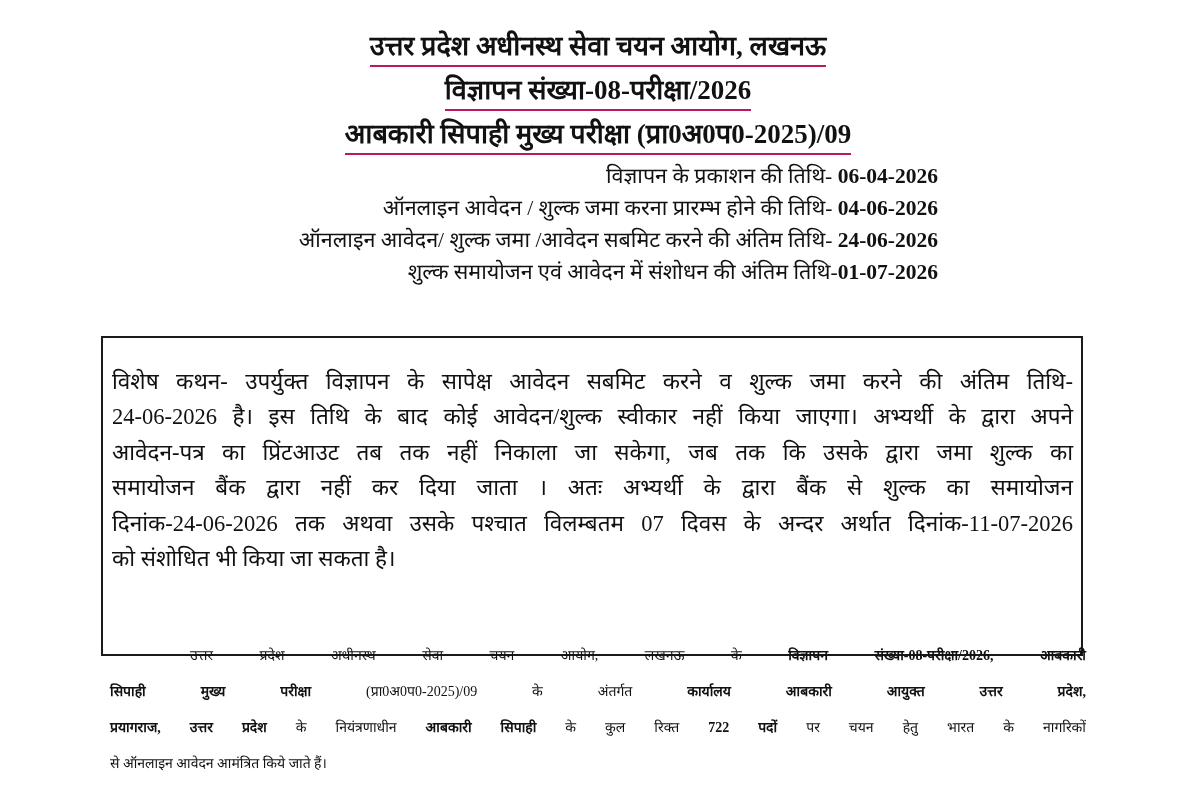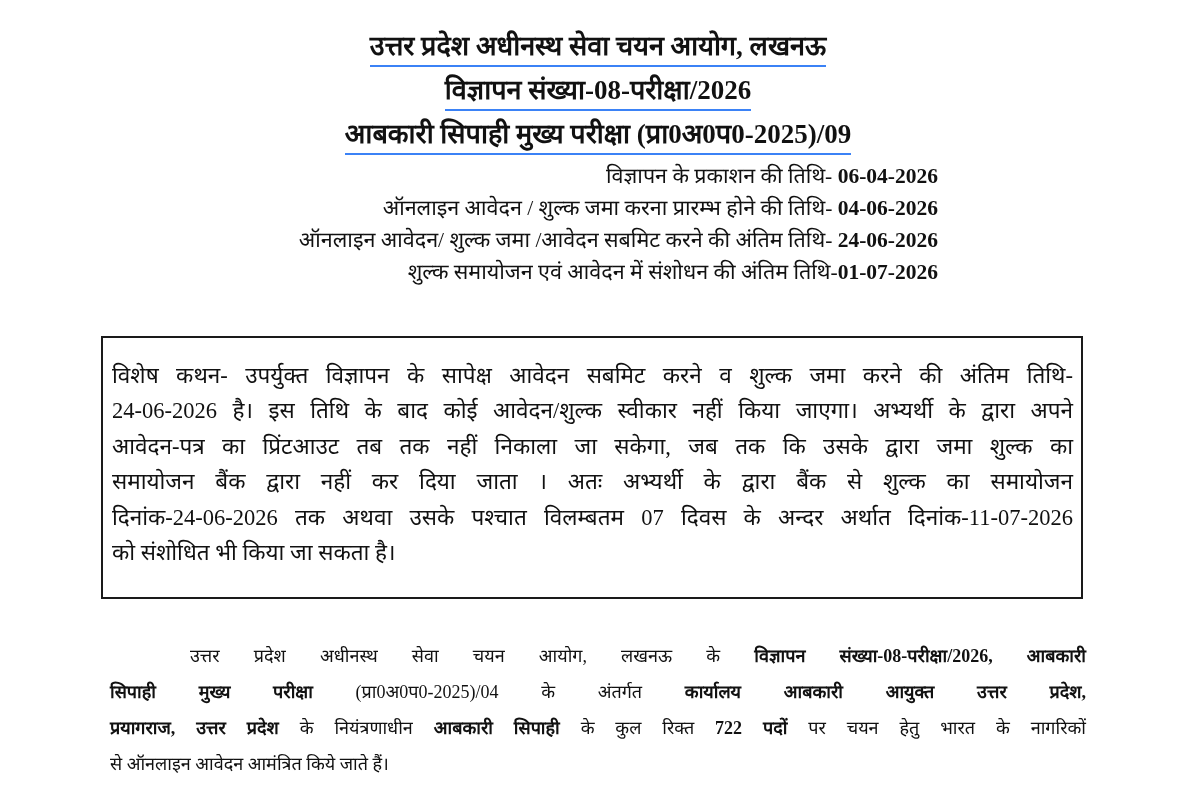--- a/index.html
+++ b/index.html
@@ -24,21 +24,21 @@
       position: absolute;
       left: 0;
       width: 1196px;
       text-align: center;
       font-size: 27px;
       line-height: 36px;
       white-space: nowrap;
     }
     .heading span {
       display: inline-block;
-      border-bottom: 2px solid #3b82f6;
+      border-bottom: 2px solid #be185d;
       padding-bottom: 1px;
     }
     .heading .bold { font-weight: bold; }
     #h1 { top: 28px; }
     #h2 { top: 72px; }
     #h3 { top: 116px; }
 
     .dates {
       position: absolute;
       right: 258px;
@@ -49,24 +49,24 @@
       white-space: nowrap;
     }
     .date-row { display: block; }
     .date-value { font-weight: bold; text-align: center; }
 
     .notice-box {
       position: absolute;
       left: 101px;
       top: 336px;
       width: 982px;
-      height: 263px;
+      height: 320px;
       border: 2.5px solid #1a1a1a;
       box-sizing: border-box;
-      padding: 20px 8px 0 9px;
+      padding: 26px 8px 0 9px;
     }
     .notice-line {
       display: block;
       font-size: 22.5px;
       line-height: 35.4px;
       white-space: nowrap;
       text-align: justify;
       text-align-last: justify;
     }
     .notice-line.last {
@@ -74,21 +74,21 @@
     }
 
     .para {
       position: absolute;
       left: 110px;
       top: 638px;
       width: 976px;
     }
     .para-line {
       display: block;
-      font-size: 18px;
+      font-size: 14px;
       line-height: 36px;
       white-space: nowrap;
       text-align: justify;
       text-align-last: justify;
     }
     .para-line.first { padding-left: 80px; }
     .para-line.last { text-align-last: left; }
     .b { font-weight: bold; }
   </style>
 </head>
@@ -128,21 +128,21 @@
     <span class="notice-line">समायोजन बैंक द्वारा नहीं कर दिया जाता । अतः अभ्यर्थी के द्वारा बैंक से शुल्क का समायोजन</span>
     <span class="notice-line">दिनांक-24-06-2026 तक अथवा उसके पश्चात विलम्बतम 07 दिवस के अन्दर अर्थात दिनांक-11-07-2026</span>
     <span class="notice-line last">को संशोधित भी किया जा सकता है।</span>
   </div>
 
   <div class="para">
     <span class="para-line first">
       <span>उत्तर प्रदेश अधीनस्थ सेवा चयन आयोग, लखनऊ के </span><span class="b">विज्ञापन संख्या-08-परीक्षा/2026, आबकारी</span>
     </span>
     <span class="para-line">
-      <span class="b">सिपाही मुख्य परीक्षा</span><span> (प्रा0अ0प0-2025)/04 के अंतर्गत </span><span class="b">कार्यालय आबकारी आयुक्त उत्तर प्रदेश,</span>
+      <span class="b">सिपाही मुख्य परीक्षा</span><span> (प्रा0अ0प0-2025)/09 के अंतर्गत </span><span class="b">कार्यालय आबकारी आयुक्त उत्तर प्रदेश,</span>
     </span>
     <span class="para-line">
       <span class="b">प्रयागराज, उत्तर प्रदेश</span><span> के नियंत्रणाधीन </span><span class="b">आबकारी सिपाही</span><span>  के कुल रिक्त </span><span class="b">722 पदों</span><span> पर चयन हेतु भारत के नागरिकों</span>
     </span>
     <span class="para-line last">
       <span>से ऑनलाइन आवेदन आमंत्रित किये जाते हैं।</span>
     </span>
   </div>
 
 </div>

